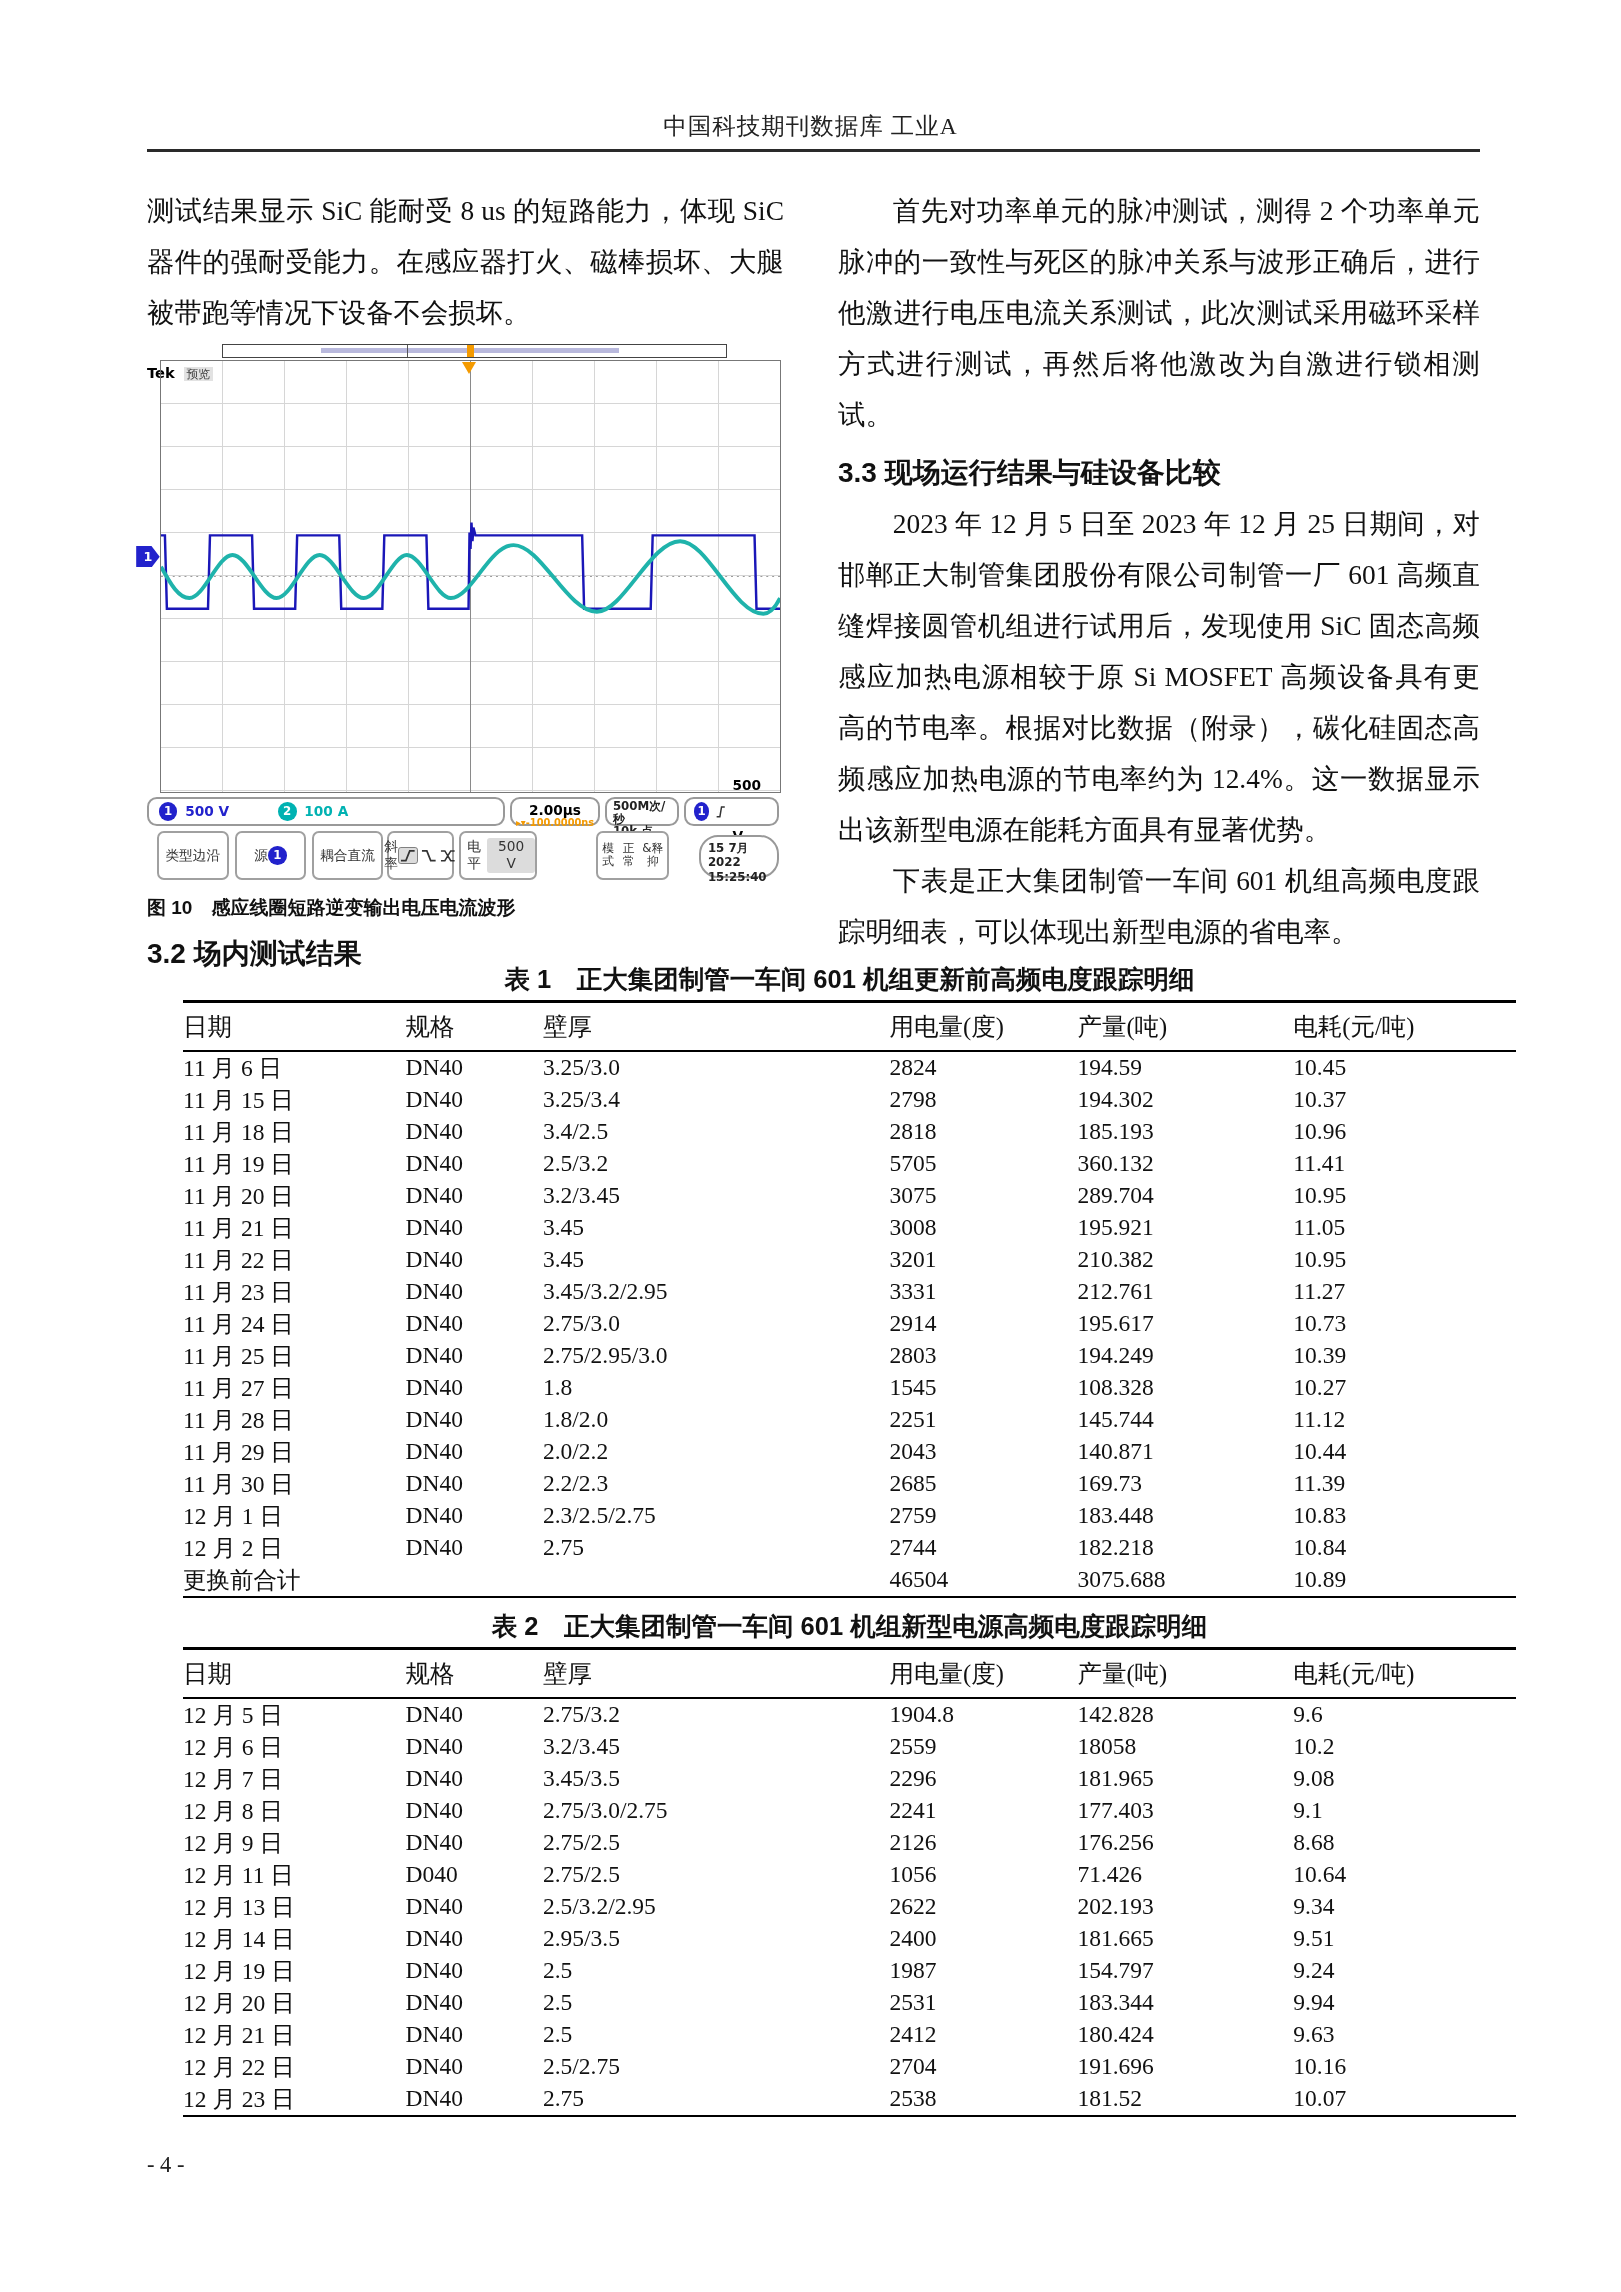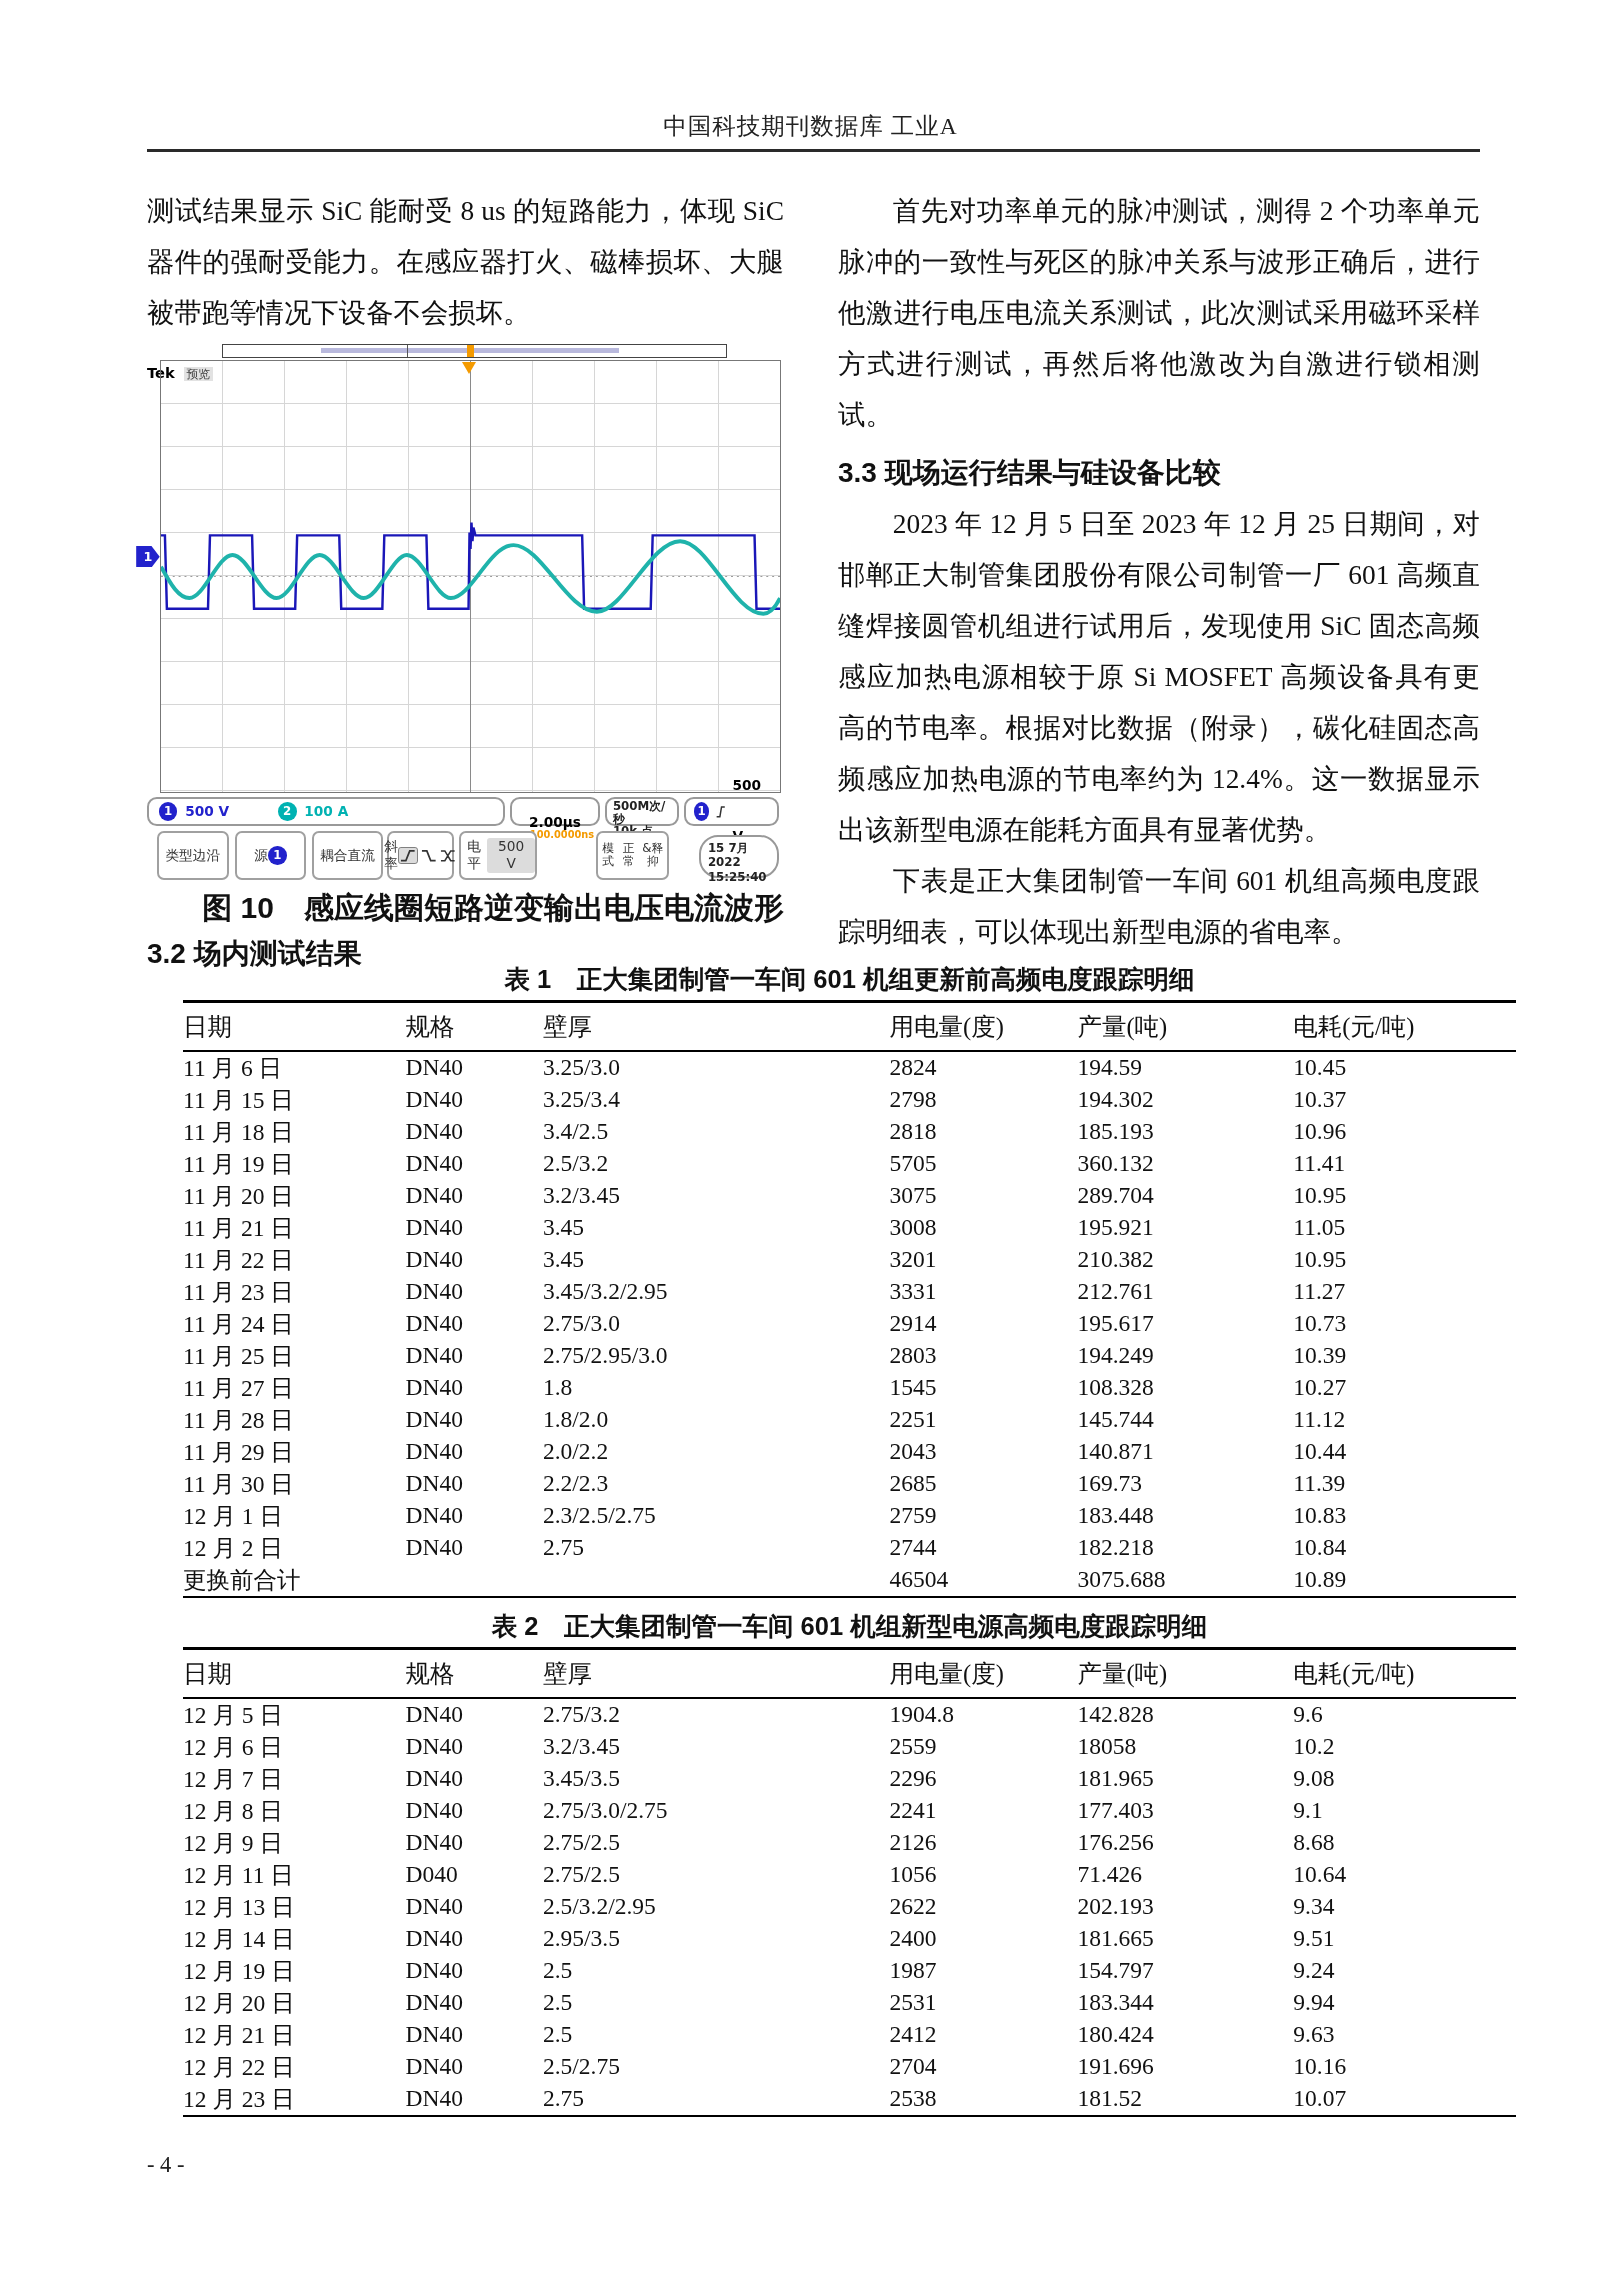--- a/index.html
+++ b/index.html
@@ -11,21 +11,21 @@
   .header-rule{position:absolute;top:149px;left:147px;width:1333px;height:2.9px;background:#2a2a2a;}
   
   .col{position:absolute;top:186px;font-size:27.4px;line-height:51px;text-align:justify;}
   .col-left{left:147px;width:637px;}
   .col-right{left:838px;width:642px;}
   p{margin:0;}
   .indent{text-indent:2em;}
   .section-heading{font-family:"Liberation Sans","DejaVu Sans",sans-serif;font-weight:bold;
                    font-size:28px;line-height:37px;margin-top:12.7px;text-align:left;}
   .figure-caption{font-family:"Liberation Sans","DejaVu Sans",sans-serif;font-weight:bold;
-                  font-size:30px;line-height:31px;text-align:right;margin-top:7.8px;}
+                  font-size:19px;line-height:31px;text-align:left;margin-top:7.8px;}
   
   .scope{position:relative;width:637px;height:541px;margin-top:3.9px;
          font-family:"DejaVu Sans","Liberation Sans",sans-serif;}
   .scope-topbar{position:absolute;top:0;left:0;width:100%;height:15.7px;}
   .tek-brand{font-weight:bold;font-size:14.7px;color:#000;}
   .tek-status{font-size:11.8px;color:#444;background:#e2e2e2;padding:0 2.9px;}
   .timeline{position:absolute;left:75px;top:1px;width:503px;height:11.8px;border:1px solid #444;background:#fff;}
   .timeline-inner{position:absolute;left:98px;top:2.9px;width:298px;height:4.9px;background:#b9b9dd;}
   .timeline-div{position:absolute;left:184px;top:0;width:1px;height:11.8px;background:#555;}
   .timeline-trig{position:absolute;left:244px;top:0;width:6.9px;height:11.8px;background:#f49a00;}
@@ -43,21 +43,21 @@
   .readouts{position:absolute;top:454px;left:0;width:637px;height:31px;font-size:13.7px;}
   .ro-box{position:absolute;height:29px;border:2px solid #999;border-radius:9.8px;background:#fff;box-sizing:border-box;}
   .ro-ch{left:0;width:358px;display:flex;align-items:center;gap:7.8px;padding-left:9.8px;}
   .chip{display:inline-block;width:18.6px;height:18.6px;border-radius:50%;color:#fff;
         font-size:11.8px;font-weight:bold;text-align:center;line-height:18.6px;}
   .chip-blue{background:#2222cc;}
   .chip-teal{background:#00b2b2;}
   .ch1-text{color:#2222cc;font-weight:bold;}
   .ch2-text{color:#00b2b2;font-weight:bold;}
   .ch2-group{margin-left:41px;display:flex;align-items:center;gap:7.8px;}
-  .ro-tb{left:363px;width:90px;text-align:center;line-height:12.7px;padding-top:17px;}
+  .ro-tb{left:363px;width:90px;text-align:center;line-height:12.7px;padding-top:5px;}
   .tb-main{font-weight:bold;font-size:13.7px;color:#000;}
   .tb-delay{font-size:9.8px;color:#f49a00;font-weight:bold;white-space:nowrap;}
   .ro-rate{left:458px;width:74px;text-align:left;padding:1px 0 0 5.9px;font-weight:bold;
            font-size:11.8px;line-height:12.7px;color:#222;}
   .ro-trig{left:537px;width:95px;display:flex;align-items:center;gap:5.9px;padding:0 7.8px;justify-content:space-between;}
   .trig-level{font-weight:bold;color:#000;}
   .btn-row{position:absolute;top:488px;left:0;width:637px;height:51px;}
   .sbtn{position:absolute;top:0;height:49px;border:2px solid #a0a0a0;border-radius:6.9px;background:#fff;
         box-sizing:border-box;text-align:center;font-size:13.7px;line-height:17.6px;color:#333;
         display:flex;flex-direction:row;justify-content:center;align-items:center;}

